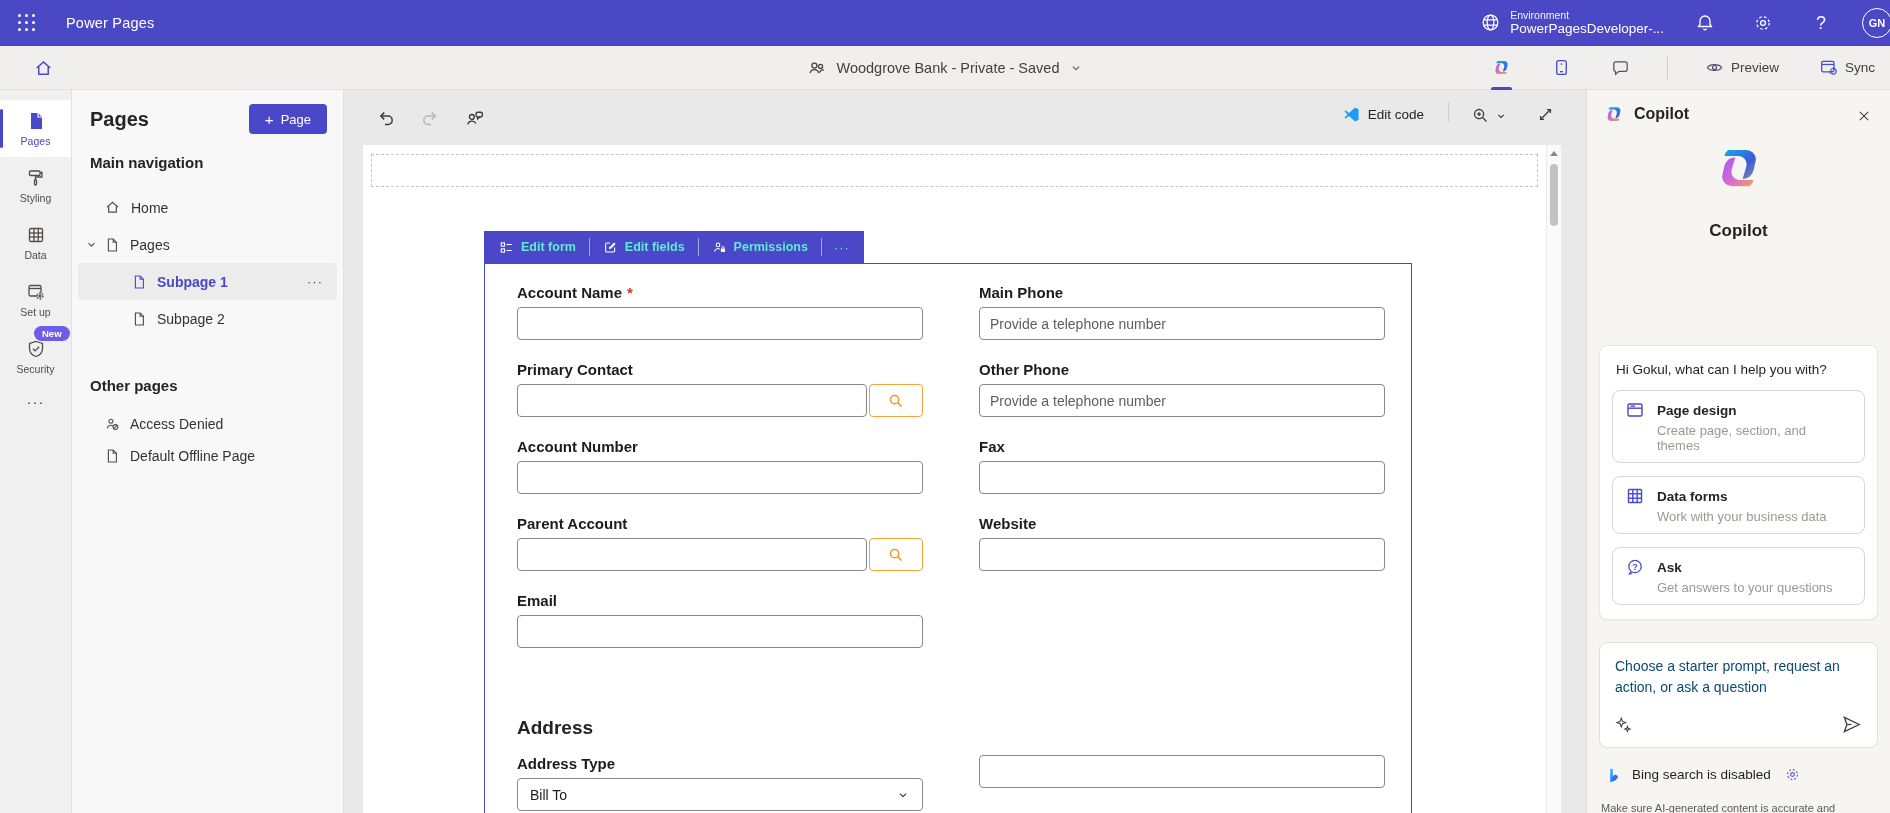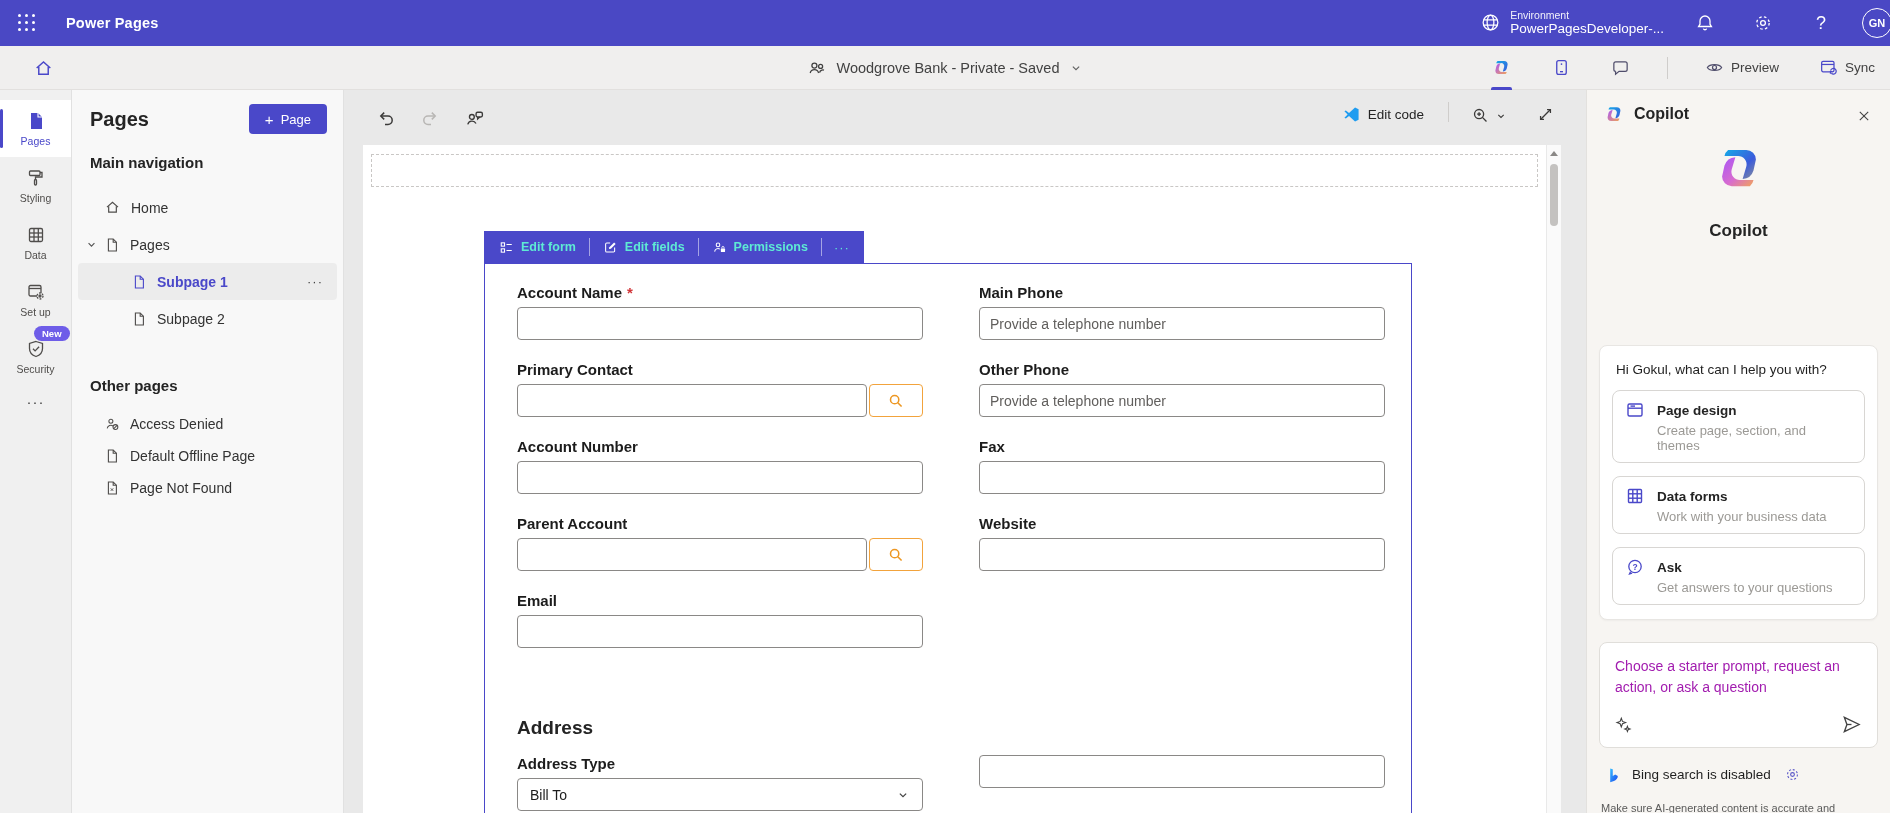--- a/index.html
+++ b/index.html
@@ -5,21 +5,21 @@
   * { margin:0; padding:0; box-sizing:border-box; }
   html,body { width:1890px; height:813px; overflow:hidden; }
   body { font-family:"Liberation Sans", sans-serif; background:#e9e9e9; position:relative; color:#242424; }
   svg { display:block; }
 
   
   .topbar { height:46px; background:#4a48c4; display:flex; align-items:center; justify-content:space-between; padding:0 14px 0 10px; color:#fff; }
   .tb-left { display:flex; align-items:center; gap:22px; }
   .waffle { width:34px; height:34px; display:grid; grid-template-columns:repeat(3,4px); grid-template-rows:repeat(3,4px); gap:3px; place-content:center; cursor:pointer; border-radius:4px; }
   .waffle i { width:3px; height:3px; background:#fff; border-radius:50%; }
-  .app-name { font-size:14.5px; font-weight:700; letter-spacing:.2px; }
+  .app-name { font-size:14.5px; font-weight:400; letter-spacing:.2px; }
   .tb-right { display:flex; align-items:center; gap:24px; }
   .env { display:flex; align-items:center; gap:9px; cursor:pointer; }
   .env-text { display:flex; flex-direction:column; line-height:1.15; }
   .env-label { font-size:10.5px; color:rgba(255,255,255,.92); }
   .env-name { font-size:13.5px; }
   .tb-icon-btn { width:34px; height:34px; display:flex; align-items:center; justify-content:center; background:transparent; border:none; color:#fff; cursor:pointer; font-family:inherit; }
   .help-btn { font-size:18px; font-weight:400; }
   .avatar { width:30px; height:30px; border:1.6px solid #fff; border-radius:50%; display:flex; align-items:center; justify-content:center; font-size:11px; font-weight:700; color:#fff; margin-right:-16px; flex:none; }
 
   
@@ -112,21 +112,21 @@
   .cp-hero { text-align:center; }
   .cp-hero .hero-logo { margin:14px auto 0; }
   .hero-title { margin-top:24px; font-size:17px; font-weight:700; color:#242424; }
   .cp-card { position:absolute; left:12px; right:12px; top:255px; background:#fff; border:1px solid #e8e6e3; border-radius:8px; padding:16px 12px 14px; box-shadow:0 1px 2px rgba(0,0,0,.04); }
   .greeting { font-size:13.5px; color:#1f1f1f; padding:0 4px; }
   .prompt-card { border:1px solid #d8d6d3; border-radius:8px; padding:9px 12px; margin-top:13px; cursor:pointer; background:#fff; }
   .pc-head { display:flex; align-items:center; gap:12px; font-size:13.5px; font-weight:700; color:#242424; }
   .pc-head svg { color:#4a48c9; flex:none; }
   .pc-sub { margin:3px 0 0 32px; font-size:13px; color:#9b9995; }
   .cp-input { position:absolute; left:12px; right:12px; top:552px; height:106px; background:#fff; border:1px solid #e0deda; border-radius:8px; padding:13px 15px; cursor:text; }
-  .cp-placeholder { font-size:14px; color:#a21caf; line-height:1.5; max-width:238px; }
+  .cp-placeholder { font-size:14px; color:#0c4a6e; line-height:1.5; max-width:238px; }
   .cp-input-actions { position:absolute; left:13px; right:13px; bottom:10px; display:flex; justify-content:space-between; align-items:center; }
   .ci-btn { background:none; border:none; cursor:pointer; color:#424242; padding:2px; }
   .bing-row { position:absolute; left:18px; top:676px; display:flex; align-items:center; gap:11px; font-size:13.5px; color:#1f1f1f; }
   .bing-gear { background:none; border:none; color:#5b57c8; cursor:pointer; padding:0; margin-left:2px; }
   .disclaimer { position:absolute; left:14px; right:8px; top:711px; font-size:11px; color:#5a5a5a; line-height:1.35; }
 </style>
 </head>
 <body>
 
 <header class="topbar">
@@ -390,30 +390,20 @@
       </div>
       <div class="tree-row lvl1 op-row">
         <span class="t-icon">
           <svg width="16" height="16" viewBox="0 0 20 20" fill="none" stroke="currentColor" stroke-width="1.4">
               <path d="M5.5 2.5h6l4 4v11h-10z"></path>
               <path d="M11.5 2.5v4h4"></path>
             </svg>
         </span>
         <span>Default Offline Page</span>
       </div>
-      <div class="tree-row lvl1 op-row">
-        <span class="t-icon">
-          <svg width="16" height="16" viewBox="0 0 20 20" fill="none" stroke="currentColor" stroke-width="1.4">
-              <path d="M5.5 2.5h6l4 4v11h-10z"></path>
-              <path d="M11.5 2.5v4h4"></path>
-              <path d="M8.5 10.5l3 3m0-3l-3 3" stroke-width="1.2"></path>
-            </svg>
-        </span>
-        <span>Page Not Found</span>
-      </div>
     </div>
   </aside>
 
   <section class="canvas">
     <div class="canvas-toolbar">
       <div class="ct-left">
         <button class="ct-btn">
           <svg width="20" height="20" viewBox="0 0 20 20" fill="none" stroke="currentColor" stroke-width="1.5">
               <path d="M5 8h7a4.2 4.2 0 0 1 0 8.4H9"></path>
               <path d="M8.2 4.6 4.8 8l3.4 3.4"></path>

